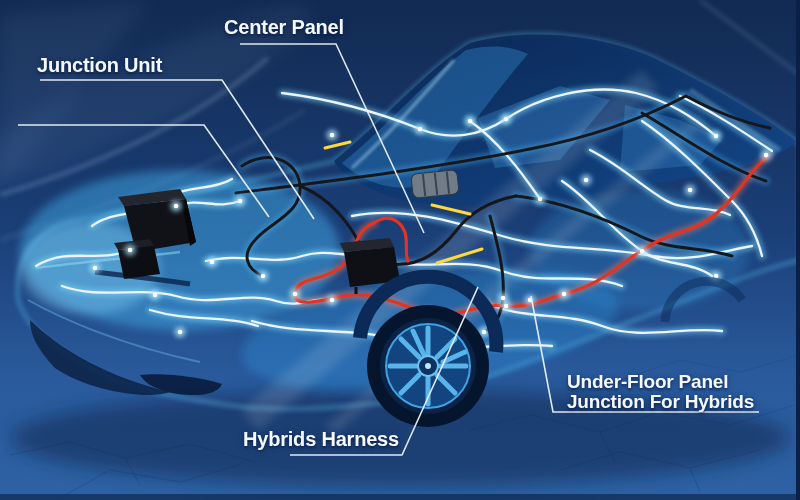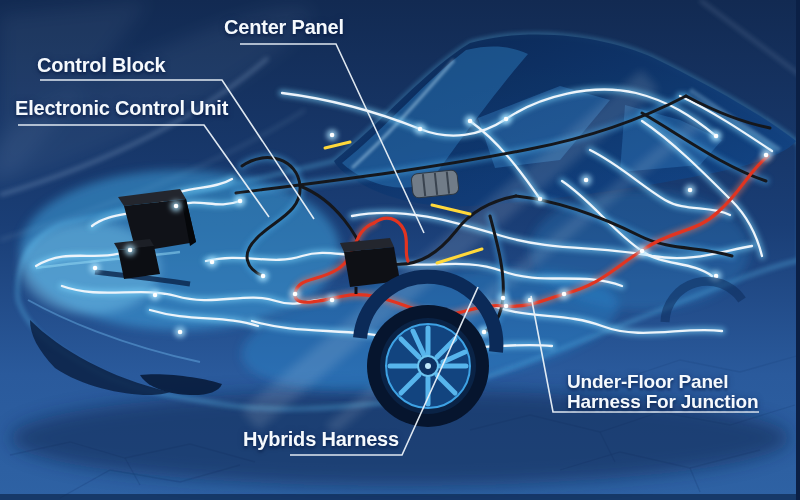--- a/index.html
+++ b/index.html
@@ -271,24 +271,23 @@
     <path class="leader" d="M240,44 L336,44 L424,233"></path>
     <path class="leader" d="M40,80 L222,80 L314,219"></path>
     <path class="leader" d="M18,125 L204,125 L269,217"></path>
     <path class="leader" d="M290,455 L402,455 L478,287"></path>
     <path class="leader" d="M531,296 L553,412 L759,412"></path>
   </g>
 </svg>
 
 <div class="label lbl-lg" style="left:224px;top:17px">Center Panel</div>
 
-<div class="label lbl-lg" style="left:37px;top:55px">Control Block</div>
-
-<div class="label lbl-lg" style="left:15px;top:98px">Electronic Control Unit</div>
+<div class="label lbl-lg" style="left:37px;top:55px">Junction Unit</div>
+
 
 <div class="label lbl-lg" style="left:243px;top:429px">Hybrids Harness</div>
 
 <div class="label lbl-md" style="left:567px;top:372px">
   <div>Under-Floor Panel</div>
-  <div>Harness For Junction</div>
+  <div>Junction For Hybrids</div>
 </div>
 
 </div>
 
 </body></html>

